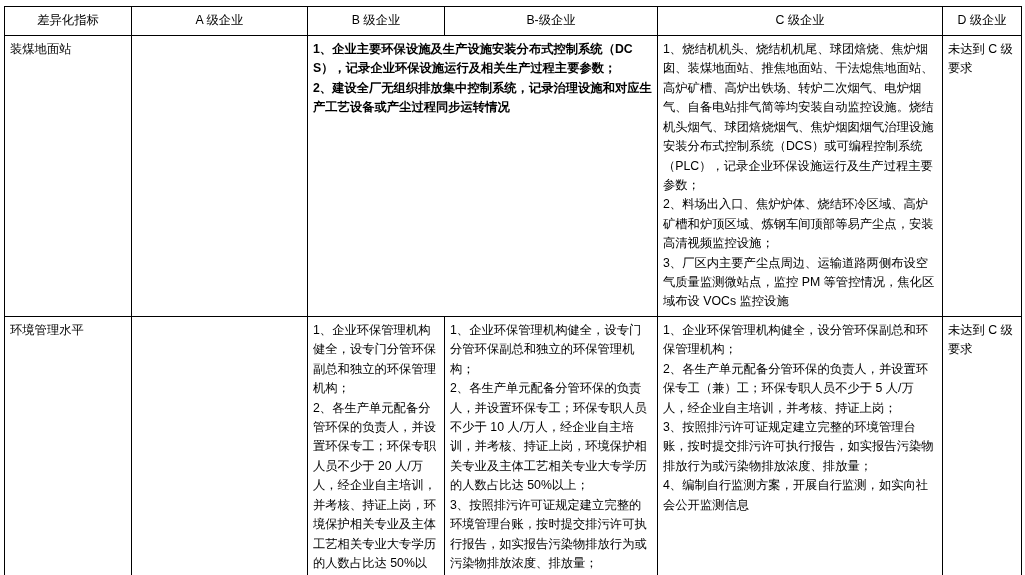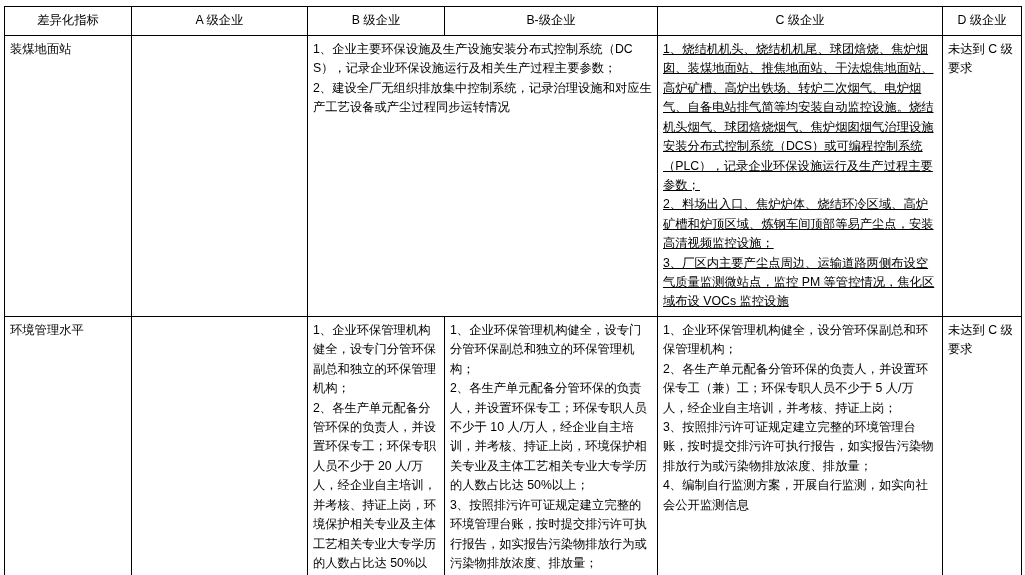--- a/index.html
+++ b/index.html
@@ -80,23 +80,23 @@
         <td>B 级企业</td>
         <td>B-级企业</td>
         <td>C 级企业</td>
         <td>D 级企业</td>
       </tr>
     </thead>
     <tbody>
       <tr>
         <td class="rowlabel">装煤地面站</td>
         <td class="cell-text"></td>
-        <td class="cell-text" colspan="2" style="white-space:pre-line;">1、企业主要环保设施及生产设施安装分布式控制系统（DCS），记录企业环保设施运行及相关生产过程主要参数；
+        <td class="cell-text" colspan="2" style="white-space:pre-line;font-weight:bold;">1、企业主要环保设施及生产设施安装分布式控制系统（DCS），记录企业环保设施运行及相关生产过程主要参数；
 2、建设全厂无组织排放集中控制系统，记录治理设施和对应生产工艺设备或产尘过程同步运转情况</td>
-        <td class="cell-text" style="white-space:pre-line;text-decoration:underline;">1、烧结机机头、烧结机机尾、球团焙烧、焦炉烟囱、装煤地面站、推焦地面站、干法熄焦地面站、高炉矿槽、高炉出铁场、转炉二次烟气、电炉烟气、自备电站排气简等均安装自动监控设施。烧结机头烟气、球团焙烧烟气、焦炉烟囱烟气治理设施安装分布式控制系统（DCS）或可编程控制系统（PLC），记录企业环保设施运行及生产过程主要参数；
+        <td class="cell-text" style="white-space:pre-line;">1、烧结机机头、烧结机机尾、球团焙烧、焦炉烟囱、装煤地面站、推焦地面站、干法熄焦地面站、高炉矿槽、高炉出铁场、转炉二次烟气、电炉烟气、自备电站排气简等均安装自动监控设施。烧结机头烟气、球团焙烧烟气、焦炉烟囱烟气治理设施安装分布式控制系统（DCS）或可编程控制系统（PLC），记录企业环保设施运行及生产过程主要参数；
 2、料场出入口、焦炉炉体、烧结环冷区域、高炉矿槽和炉顶区域、炼钢车间顶部等易产尘点，安装高清视频监控设施；
 3、厂区内主要产尘点周边、运输道路两侧布设空气质量监测微站点，监控 PM 等管控情况，焦化区域布设 VOCs 监控设施</td>
         <td class="cell-text">未达到 C 级要求</td>
       </tr>
       <tr>
         <td class="rowlabel">环境管理水平</td>
         <td class="cell-text"></td>
         <td class="cell-text" style="white-space:pre-line;">1、企业环保管理机构健全，设专门分管环保副总和独立的环保管理机构；
 2、各生产单元配备分管环保的负责人，并设置环保专工；环保专职人员不少于 20 人/万人，经企业自主培训，并考核、持证上岗，环境保护相关专业及主体工艺相关专业大专学历的人数占比达 50%以上；
 3、按照排污许可证规定建立完整的环境管理台账，按时提交排污许可执行报告，如实报告污染物排放行为或污染物排放浓度、排放量；

